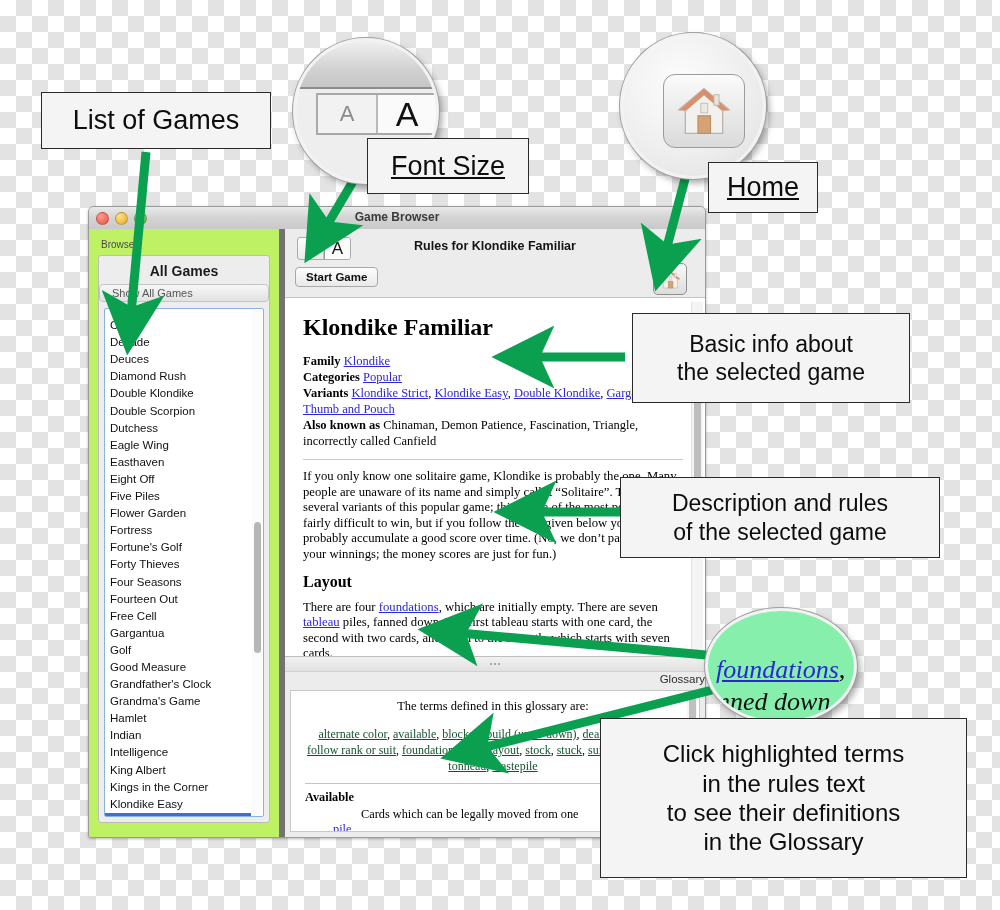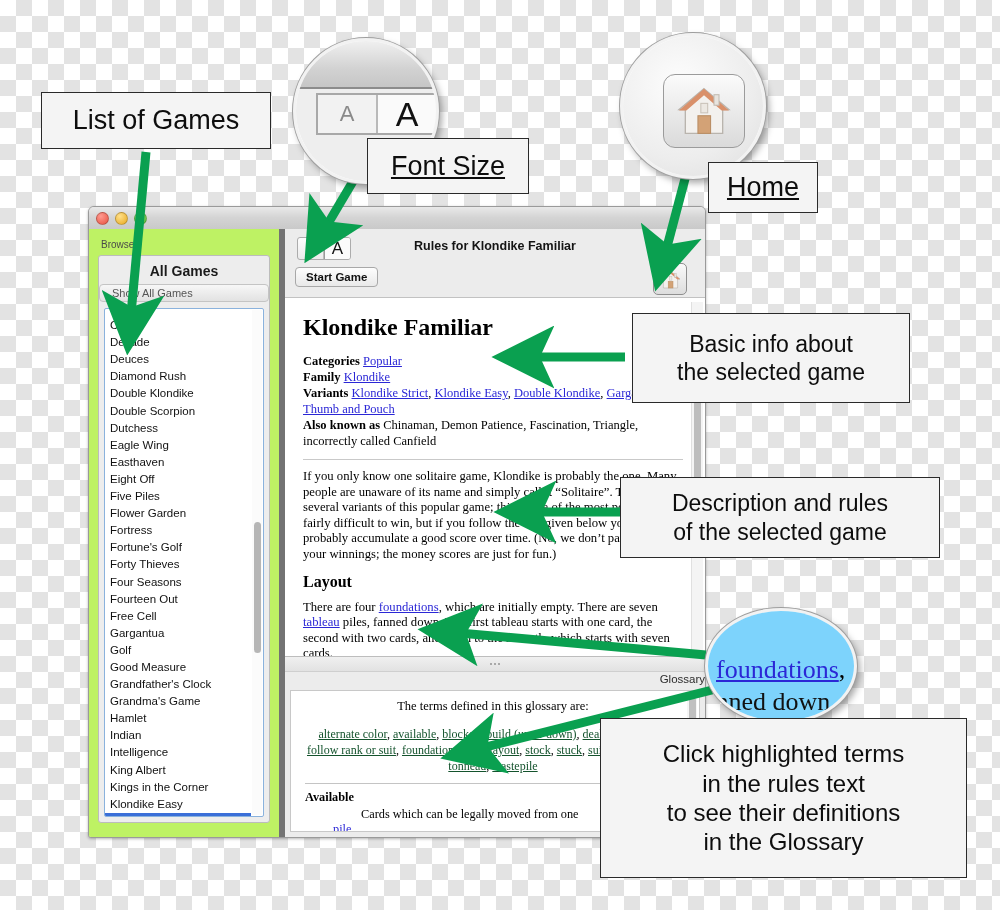--- a/index.html
+++ b/index.html
@@ -214,21 +214,21 @@
     background:radial-gradient(circle at 40% 35%,#fdfdfd 0%,#ededed 60%,#dddddd 100%);
   }
   #mag-home .hbtn{
     position:absolute;left:40px;top:38px;width:80px;height:72px;border-radius:12px;
     background:linear-gradient(to bottom,#fbfbfb,#dadada);
     border:1px solid #9b9b9b;
     display:flex;align-items:center;justify-content:center;
   }
 
   
-  #mag-found .mag-inner{background:#7dd3fc;display:block;}
+  #mag-found .mag-inner{background:#86efac;display:block;font-style:italic;}
   #mag-found .t1{
     position:absolute;left:8px;top:44px;width:100%;
     font-family:"Liberation Serif",serif;font-size:26px;color:#2b27d6;
   }
   #mag-found .t1 u{text-decoration:underline;}
   #mag-found .t1 .cm{color:#000;}
   #mag-found .t2{
     position:absolute;left:-4px;top:76px;width:110%;
     font-family:"Liberation Serif",serif;font-size:26px;color:#111;
   }
@@ -240,20 +240,21 @@
 <body>
 
 <div id="app-window">
 
   <div id="titlebar">
     <div class="traffic">
       <span class="dot red"></span>
       <span class="dot yellow"></span>
       <span class="dot green"></span>
     </div>
+    <div class="title">Game Browser</div>
   </div>
 
   <div id="window-body">
 
     <div id="left-panel">
       <div id="browse-label">Browse</div>
 
       <div id="games-box">
         <div id="all-games-title">All Games</div>
         <div id="show-all-btn">Show All Games</div>
@@ -318,26 +319,26 @@
           </svg>
         </div>
       </div>
 
       <div id="doc-area">
         <div id="doc-inner">
           <h1 class="game-h1">Klondike Familiar</h1>
 
           <div class="meta">
             <div>
+              <b>Family</b>
+              <a class="link" href="#">Klondike</a>
+            </div>
+            <div>
               <b>Categories</b>
               <a class="link" href="#">Popular</a>
-            </div>
-            <div>
-              <b>Family</b>
-              <a class="link" href="#">Klondike</a>
             </div>
             <div>
               <b>Variants</b>
               <span id="variants-list"><a class="link" href="#">Klondike Strict</a>, <a class="link" href="#">Klondike Easy</a>, <a class="link" href="#">Double Klondike</a>, <a class="link" href="#">Gargantua</a>, <a class="link" href="#">Thumb and Pouch</a></span>
             </div>
             <div>
               <b>Also known as</b>
               <span>Chinaman, Demon Patience, Fascination, Triangle, incorrectly called Canfield</span>
             </div>
           </div>

